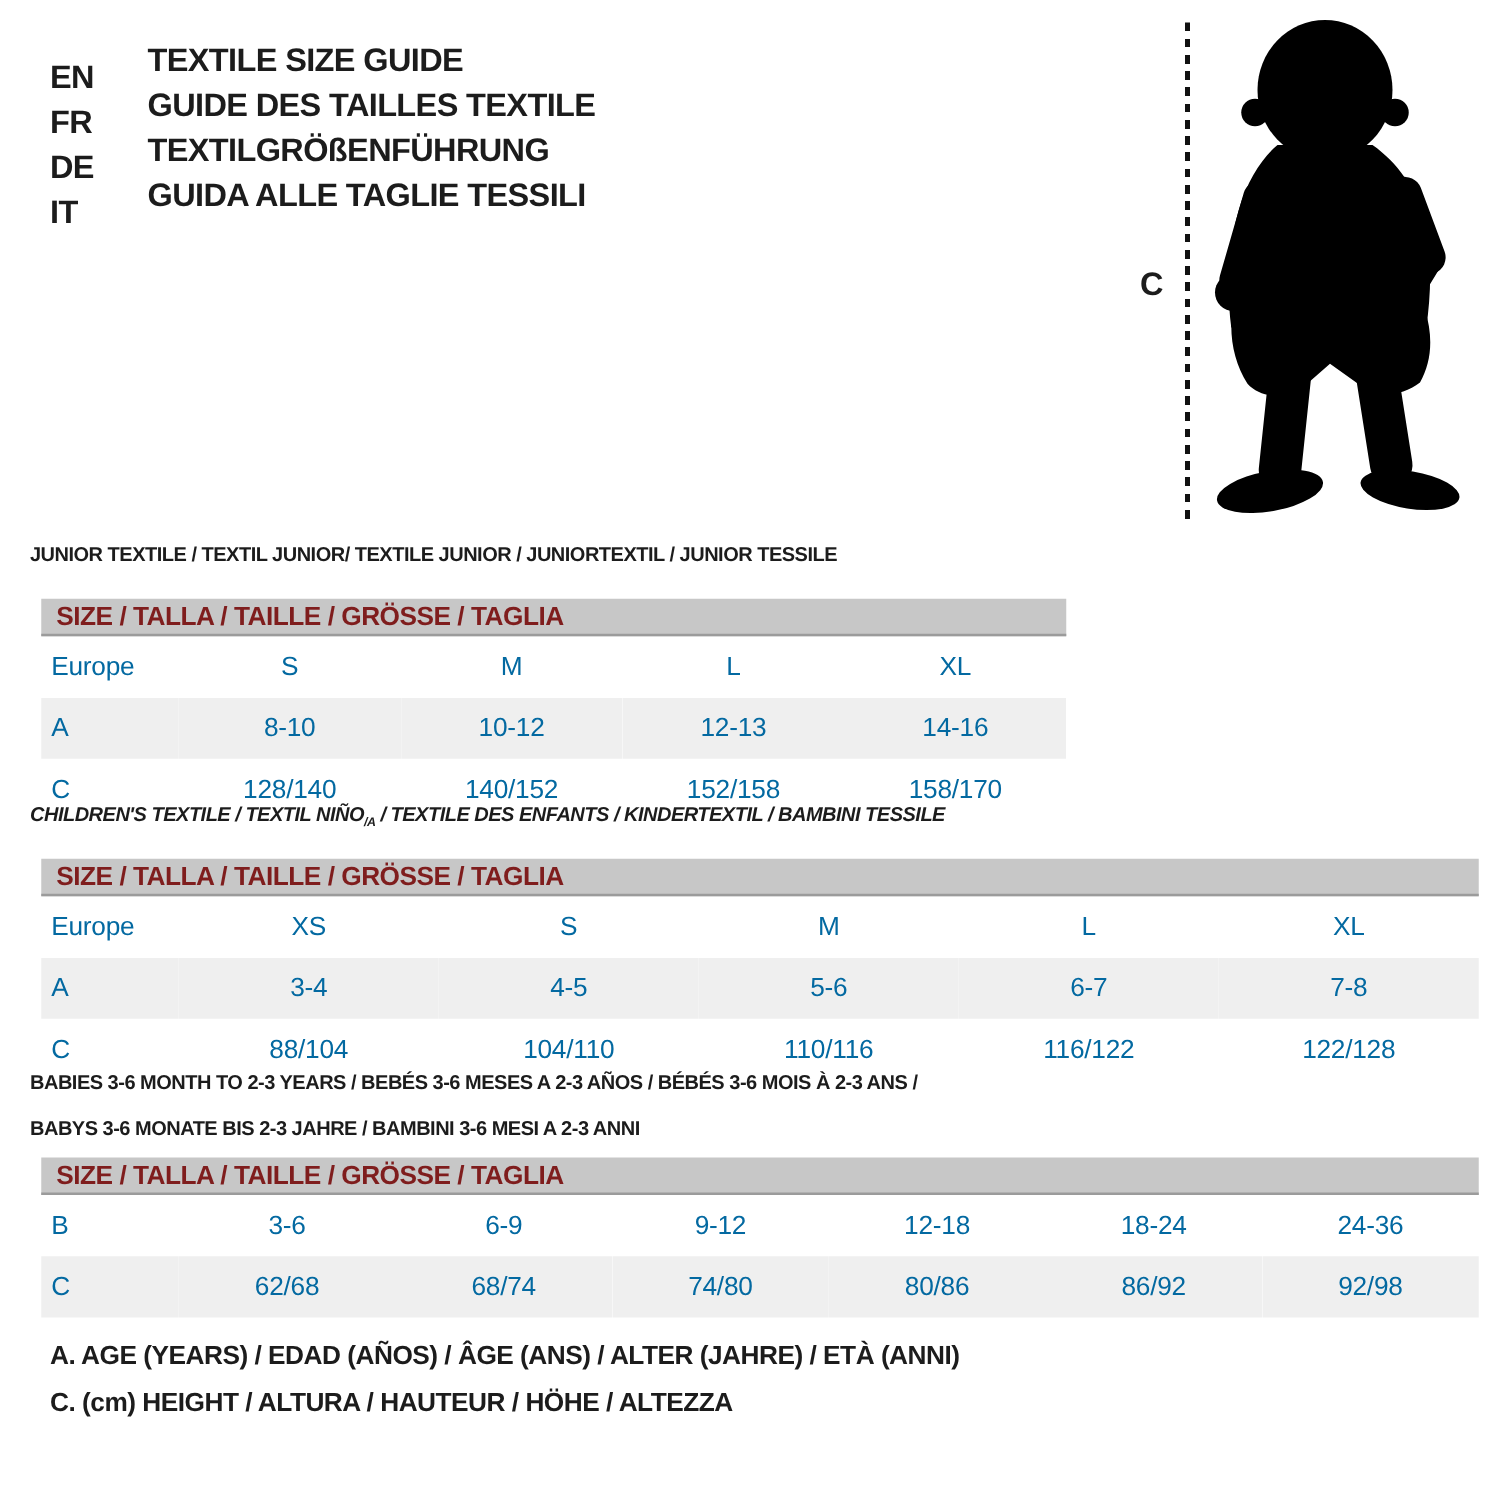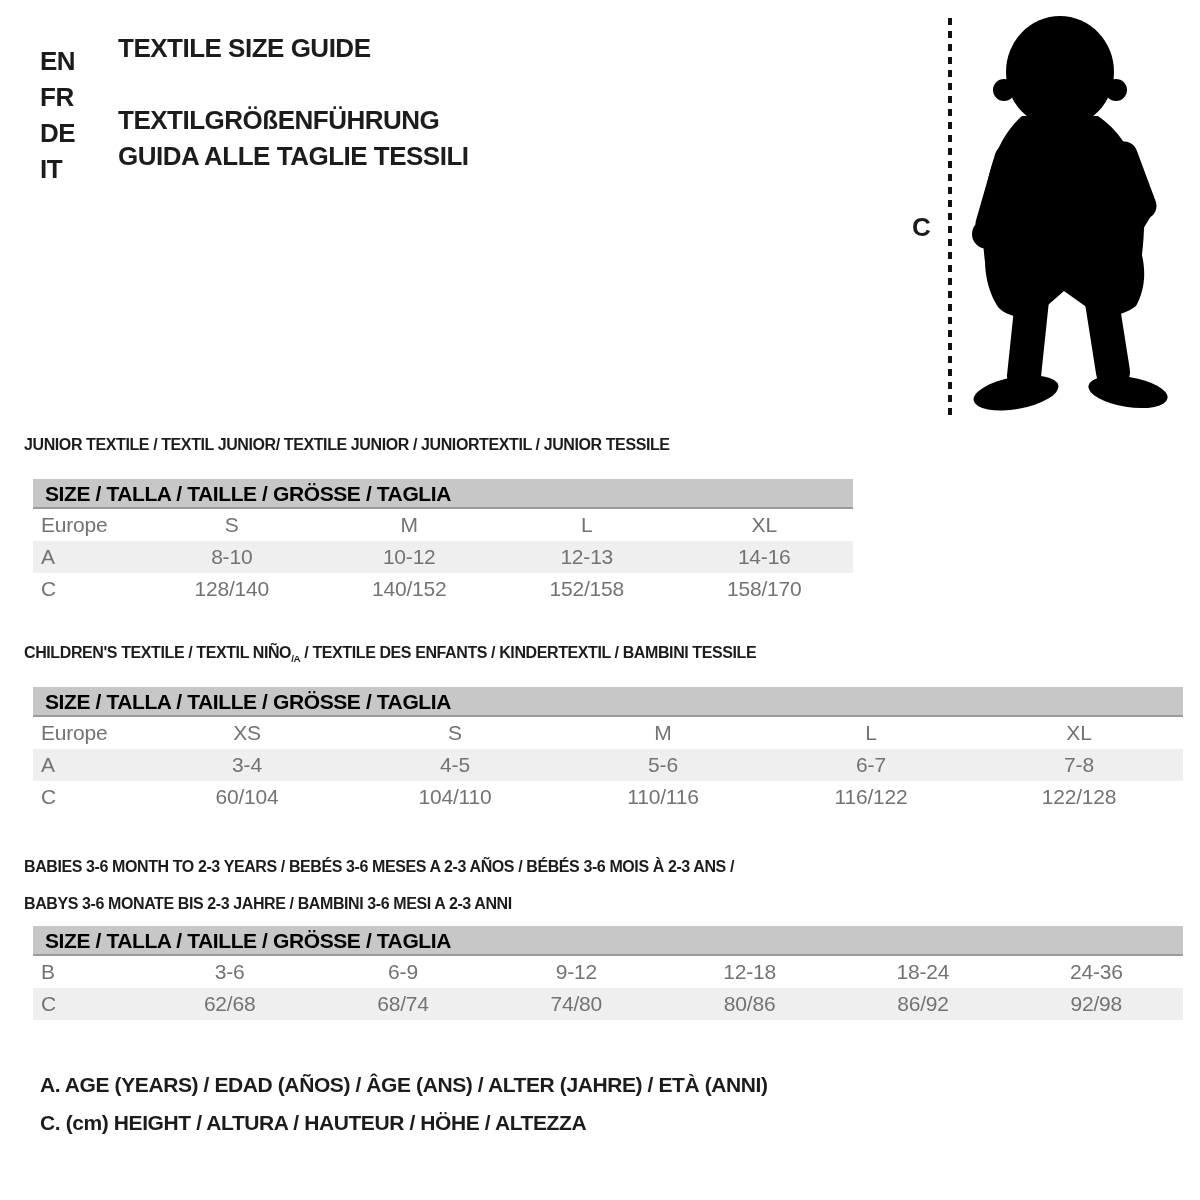--- a/index.html
+++ b/index.html
@@ -31,40 +31,40 @@
   .baby-figure svg { width: 100%; height: 100%; }
   .sil { fill: #000000; stroke: none; }
   .sil-stroke { stroke: #000000; stroke-linecap: round; fill: none; }
 
   
   .section-heading {
     position: absolute; left: 24px;
     font-size: 16px; font-weight: 700; letter-spacing: -0.4px; white-space: nowrap;
   }
   .h-junior { top: 436px; }
-  .h-children { top: 644px; }
+  .h-children { top: 644px; font-style: italic; }
   .h-babies { top: 848px; line-height: 37px; }
   .sub-a { font-size: 0.62em; vertical-align: sub; }
 
   
   .tbl { position: absolute; left: 33px; }
   .tbl-junior { top: 479px; width: 820px; }
   .tbl-children { top: 687px; width: 1150px; }
   .tbl-babies { top: 926px; width: 1150px; }
 
   .size-bar {
     height: 30px; line-height: 29px;
     background: #c7c7c7; border-bottom: 2px solid #9b9b9b;
     padding-left: 12px;
-    font-size: 21px; font-weight: 700; letter-spacing: -0.4px; color: #000000;
+    font-size: 21px; font-weight: 700; letter-spacing: -0.4px; color: #7f1d1d;
     white-space: nowrap;
   }
   .tbl table { width: 100%; border-collapse: collapse; table-layout: fixed; }
   .tbl td {
-    height: 32px; font-size: 21px; letter-spacing: -0.2px; color: #737373;
+    height: 49px; font-size: 21px; letter-spacing: -0.2px; color: #0369a1;
     text-align: center; vertical-align: middle; overflow: hidden; white-space: nowrap;
   }
   .tbl td.lbl { text-align: left; padding-left: 8px; }
   .col-label { width: 110px; }
   tr.r-alt td { background: #efefef; }
 
   
   .legend { position: absolute; left: 40px; top: 1066px; }
   .legend-line {
     font-size: 21px; font-weight: 700; letter-spacing: -0.4px;
@@ -74,20 +74,21 @@
 </head>
 <body>
 
 <div class="lang-block">
   <div class="lang-row">
     <span class="lang-code">EN</span>
     <span class="lang-label">TEXTILE SIZE GUIDE</span>
   </div>
   <div class="lang-row">
     <span class="lang-code">FR</span>
+    <span class="lang-label">GUIDE DES TAILLES TEXTILE</span>
   </div>
   <div class="lang-row">
     <span class="lang-code">DE</span>
     <span class="lang-label">TEXTILGRÖßENFÜHRUNG</span>
   </div>
   <div class="lang-row">
     <span class="lang-code">IT</span>
     <span class="lang-label">GUIDA ALLE TAGLIE TESSILI</span>
   </div>
 </div>
@@ -187,21 +188,21 @@
       <tr class="r-alt">
         <td class="lbl">A</td>
         <td>3-4</td>
         <td>4-5</td>
         <td>5-6</td>
         <td>6-7</td>
         <td>7-8</td>
       </tr>
       <tr>
         <td class="lbl">C</td>
-        <td>60/104</td>
+        <td>88/104</td>
         <td>104/110</td>
         <td>110/116</td>
         <td>116/122</td>
         <td>122/128</td>
       </tr>
     </tbody>
   </table>
 </div>
 
 <div class="section-heading h-babies">

